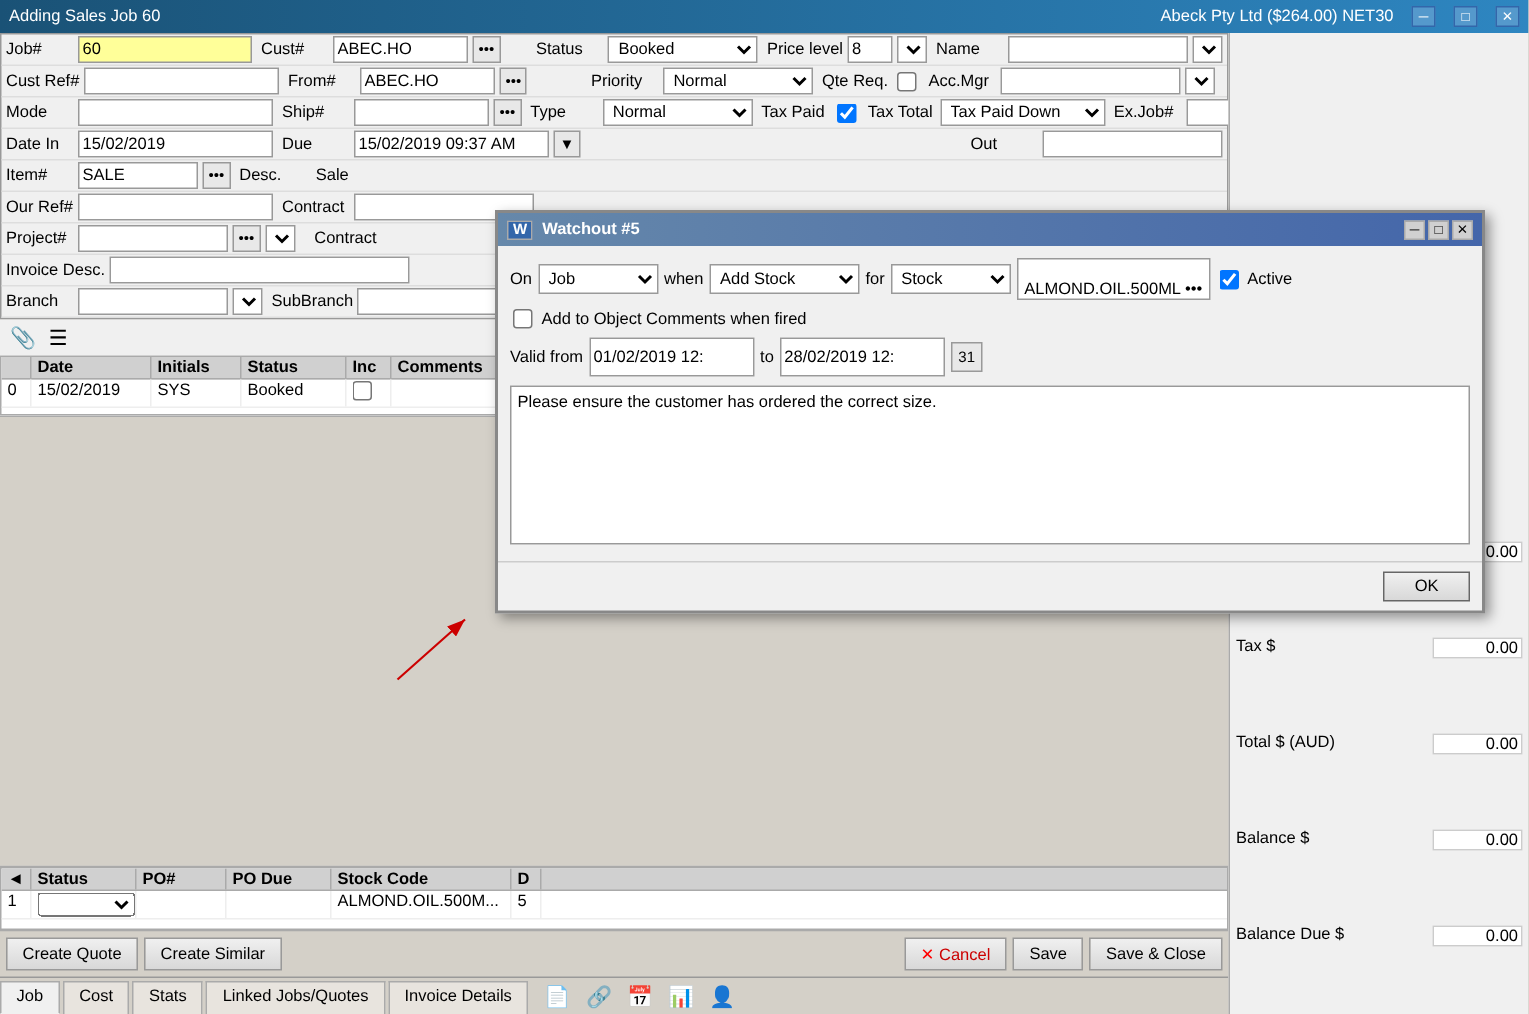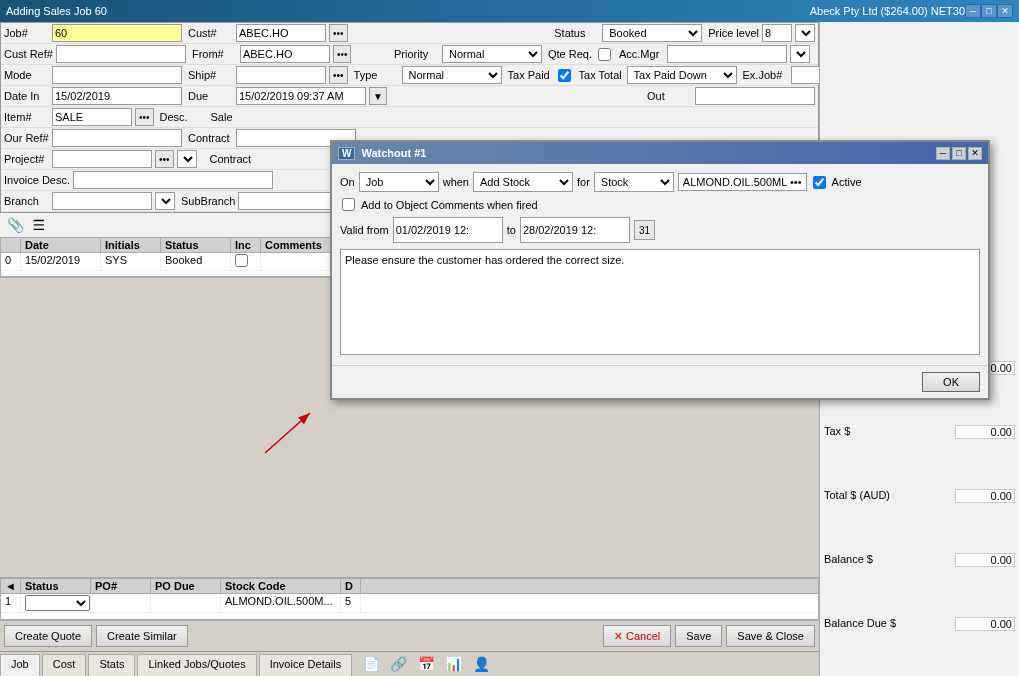--- a/index.html
+++ b/index.html
@@ -4,21 +4,21 @@
   <style>
     * { box-sizing: border-box; margin: 0; padding: 0; font-family: Arial, sans-serif; font-size: 11px; }
     body { background: #d4d0c8; width: 1019px; height: 676px; overflow: hidden; position: relative; }
 
     
     .title-bar {
       display: flex; align-items: center; justify-content: space-between;
       background: linear-gradient(to right, #1a5276, #2e86c1);
       color: white; height: 22px; padding: 0 6px;
     }
-    .title-bar-right { display: flex; align-items: center; gap: 0; font-size: 11px; }
+    .title-bar-right { display: flex; align-items: center; gap: 12px; font-size: 11px; }
     .title-bar-btn {
       background: #5599cc; border: 1px solid #3366aa; color: white;
       width: 16px; height: 14px; display: flex; align-items: center; justify-content: center;
       cursor: pointer; font-size: 9px;
     }
 
     
     .main-form { background: #f0f0f0; border: 1px solid #999; }
     .form-row { display: flex; align-items: center; border-bottom: 1px solid #ddd; }
     .form-cell { display: flex; align-items: center; padding: 1px 3px; gap: 3px; }
@@ -131,36 +131,41 @@
 
   <div style="display:flex; height:calc(100% - 22px);">
 
     <div style="flex:1; display:flex; flex-direction:column; overflow:hidden;">
 
       <div class="main-form" style="background:#f0f0f0;">
 
         <div class="form-row">
           <div class="form-cell">
             <span class="form-label">Job#</span>
-            <input class="form-input" style="width: 130px; background: rgb(255, 255, 153);" type="text" value="60">
+            <input class="form-input" style="width: 116px; background: rgb(255, 255, 153);" type="text" value="60">
           </div>
           <div class="form-cell" style="flex:1;">
             <span class="form-label">Cust#</span>
             <input class="form-input" style="width: 90px;" type="text" value="ABEC.HO">
             <button class="dots-btn">•••</button>
           </div>
           <div class="form-cell">
             <span class="form-label">Status</span>
             <select class="form-select" style="width:100px;">
               <option>Booked</option>
             </select>
           </div>
           <div class="form-cell">
             <span class="form-label">Price level</span>
             <input class="form-input" style="width: 30px;" type="text" value="8">
+            <select class="form-select" style="width:20px;"></select>
+          </div>
+          <div class="form-cell" style="flex:1;">
+            <span class="form-label">Name</span>
+            <input class="form-input" style="width: 120px;" type="text" value="">
             <select class="form-select" style="width:20px;"></select>
           </div>
         </div>
 
         <div class="form-row">
           <div class="form-cell">
             <span class="form-label">Cust Ref#</span>
             <input class="form-input" style="width: 130px;" type="text" value="">
           </div>
           <div class="form-cell" style="flex:1;">
@@ -401,21 +406,21 @@
       <div style="height:40px;"></div>
     </div>
   </div>
 
   <div class="dialog-overlay">
     <div class="dialog" style="left:330px; top:140px; width:660px;">
 
       <div class="dialog-title">
         <div style="display:flex; align-items:center; gap:6px;">
           <span style="background:#3366aa; border:1px solid #aaa; padding:0 3px; font-size:10px;">W</span>
-          <span>Watchout #1</span>
+          <span>Watchout #5</span>
         </div>
         <div class="dialog-title-btns">
           <button class="dialog-title-btn">─</button>
           <button class="dialog-title-btn">□</button>
           <button class="dialog-title-btn">✕</button>
         </div>
       </div>
 
       <div class="dialog-content">
         
@@ -425,21 +430,21 @@
             <option>Job</option>
           </select>
           <span class="dialog-label">when</span>
           <select class="dialog-select" style="width:100px;">
             <option>Add Stock</option>
           </select>
           <span class="dialog-label">for</span>
           <select class="dialog-select" style="width:80px;">
             <option>Stock</option>
           </select>
-          <div style="display:flex; align-items:center; border:1px solid #999; background:white; height:18px; padding:0 4px; min-width:110px;">
+          <div style="display:flex; align-items:flex-end; border:1px solid #999; background:white; height:28px; padding:0 4px; min-width:110px;">
             <span>ALMOND.OIL.500ML •••</span>
           </div>
           <input type="checkbox" checked="" class="dialog-checkbox" style="">
           <span class="dialog-label">Active</span>
         </div>
 
         
         <div class="dialog-row">
           <input type="checkbox" class="dialog-checkbox" style="">
           <span class="dialog-label">Add to Object Comments when fired</span>

